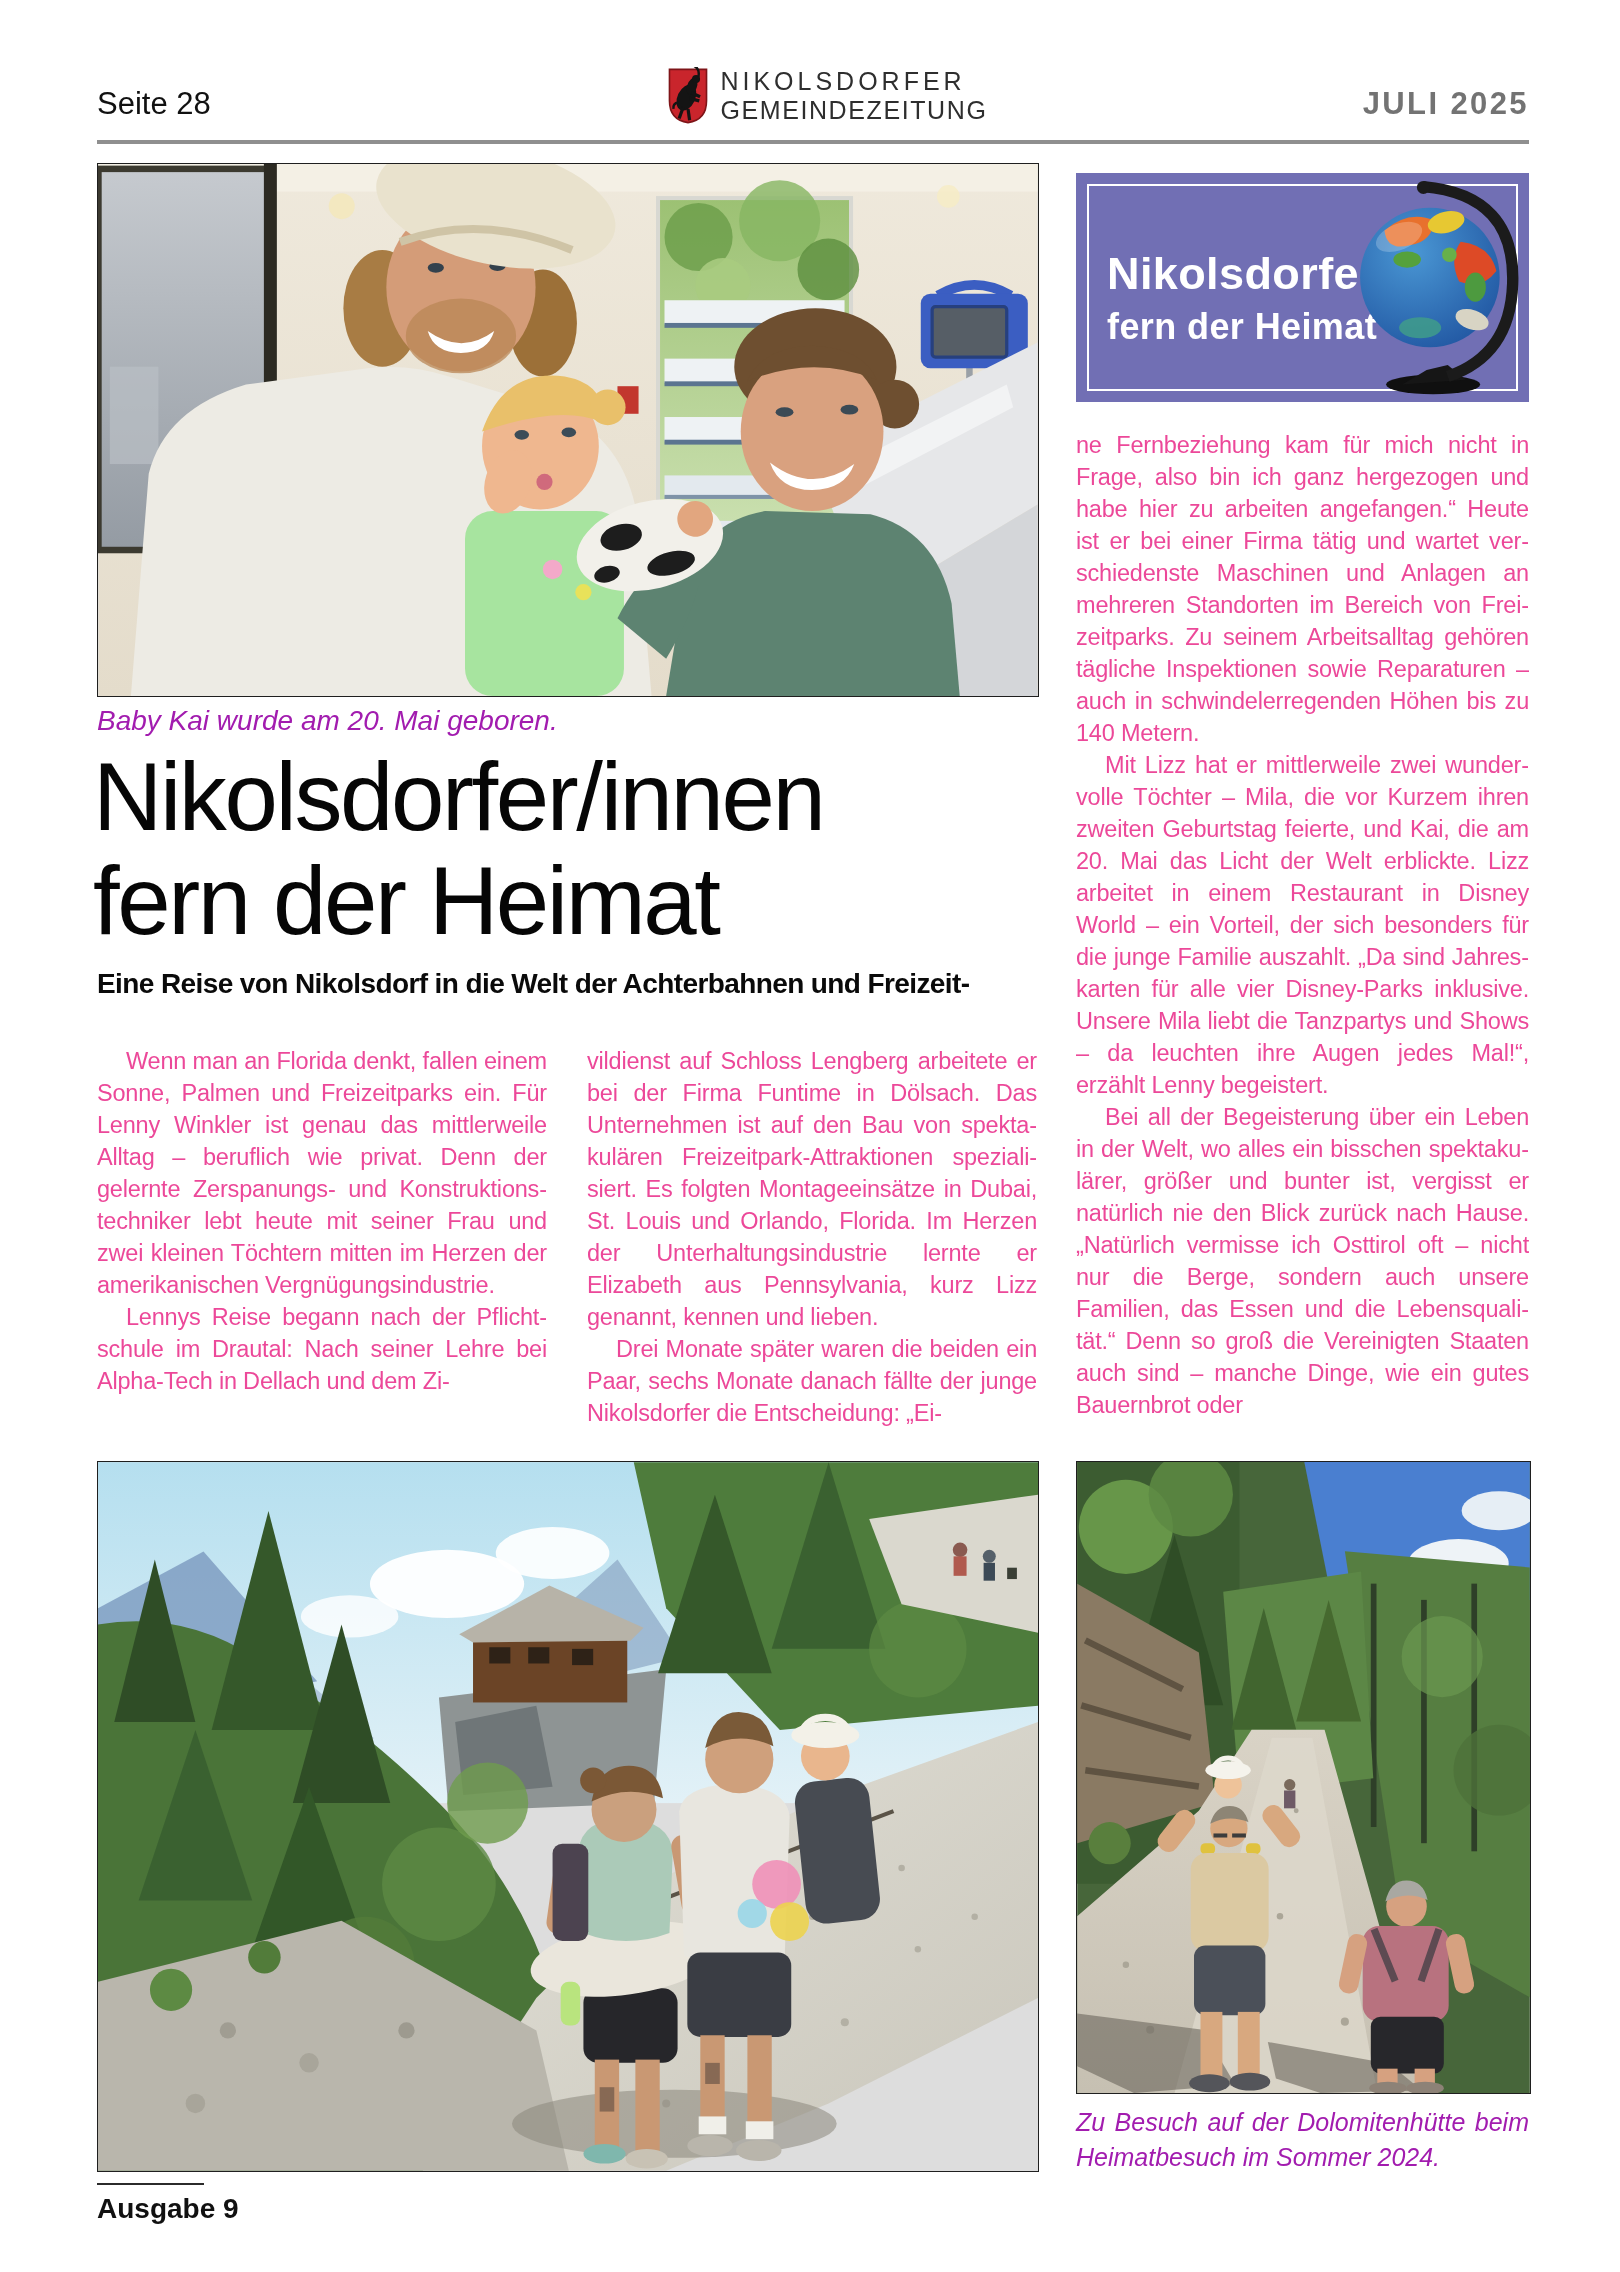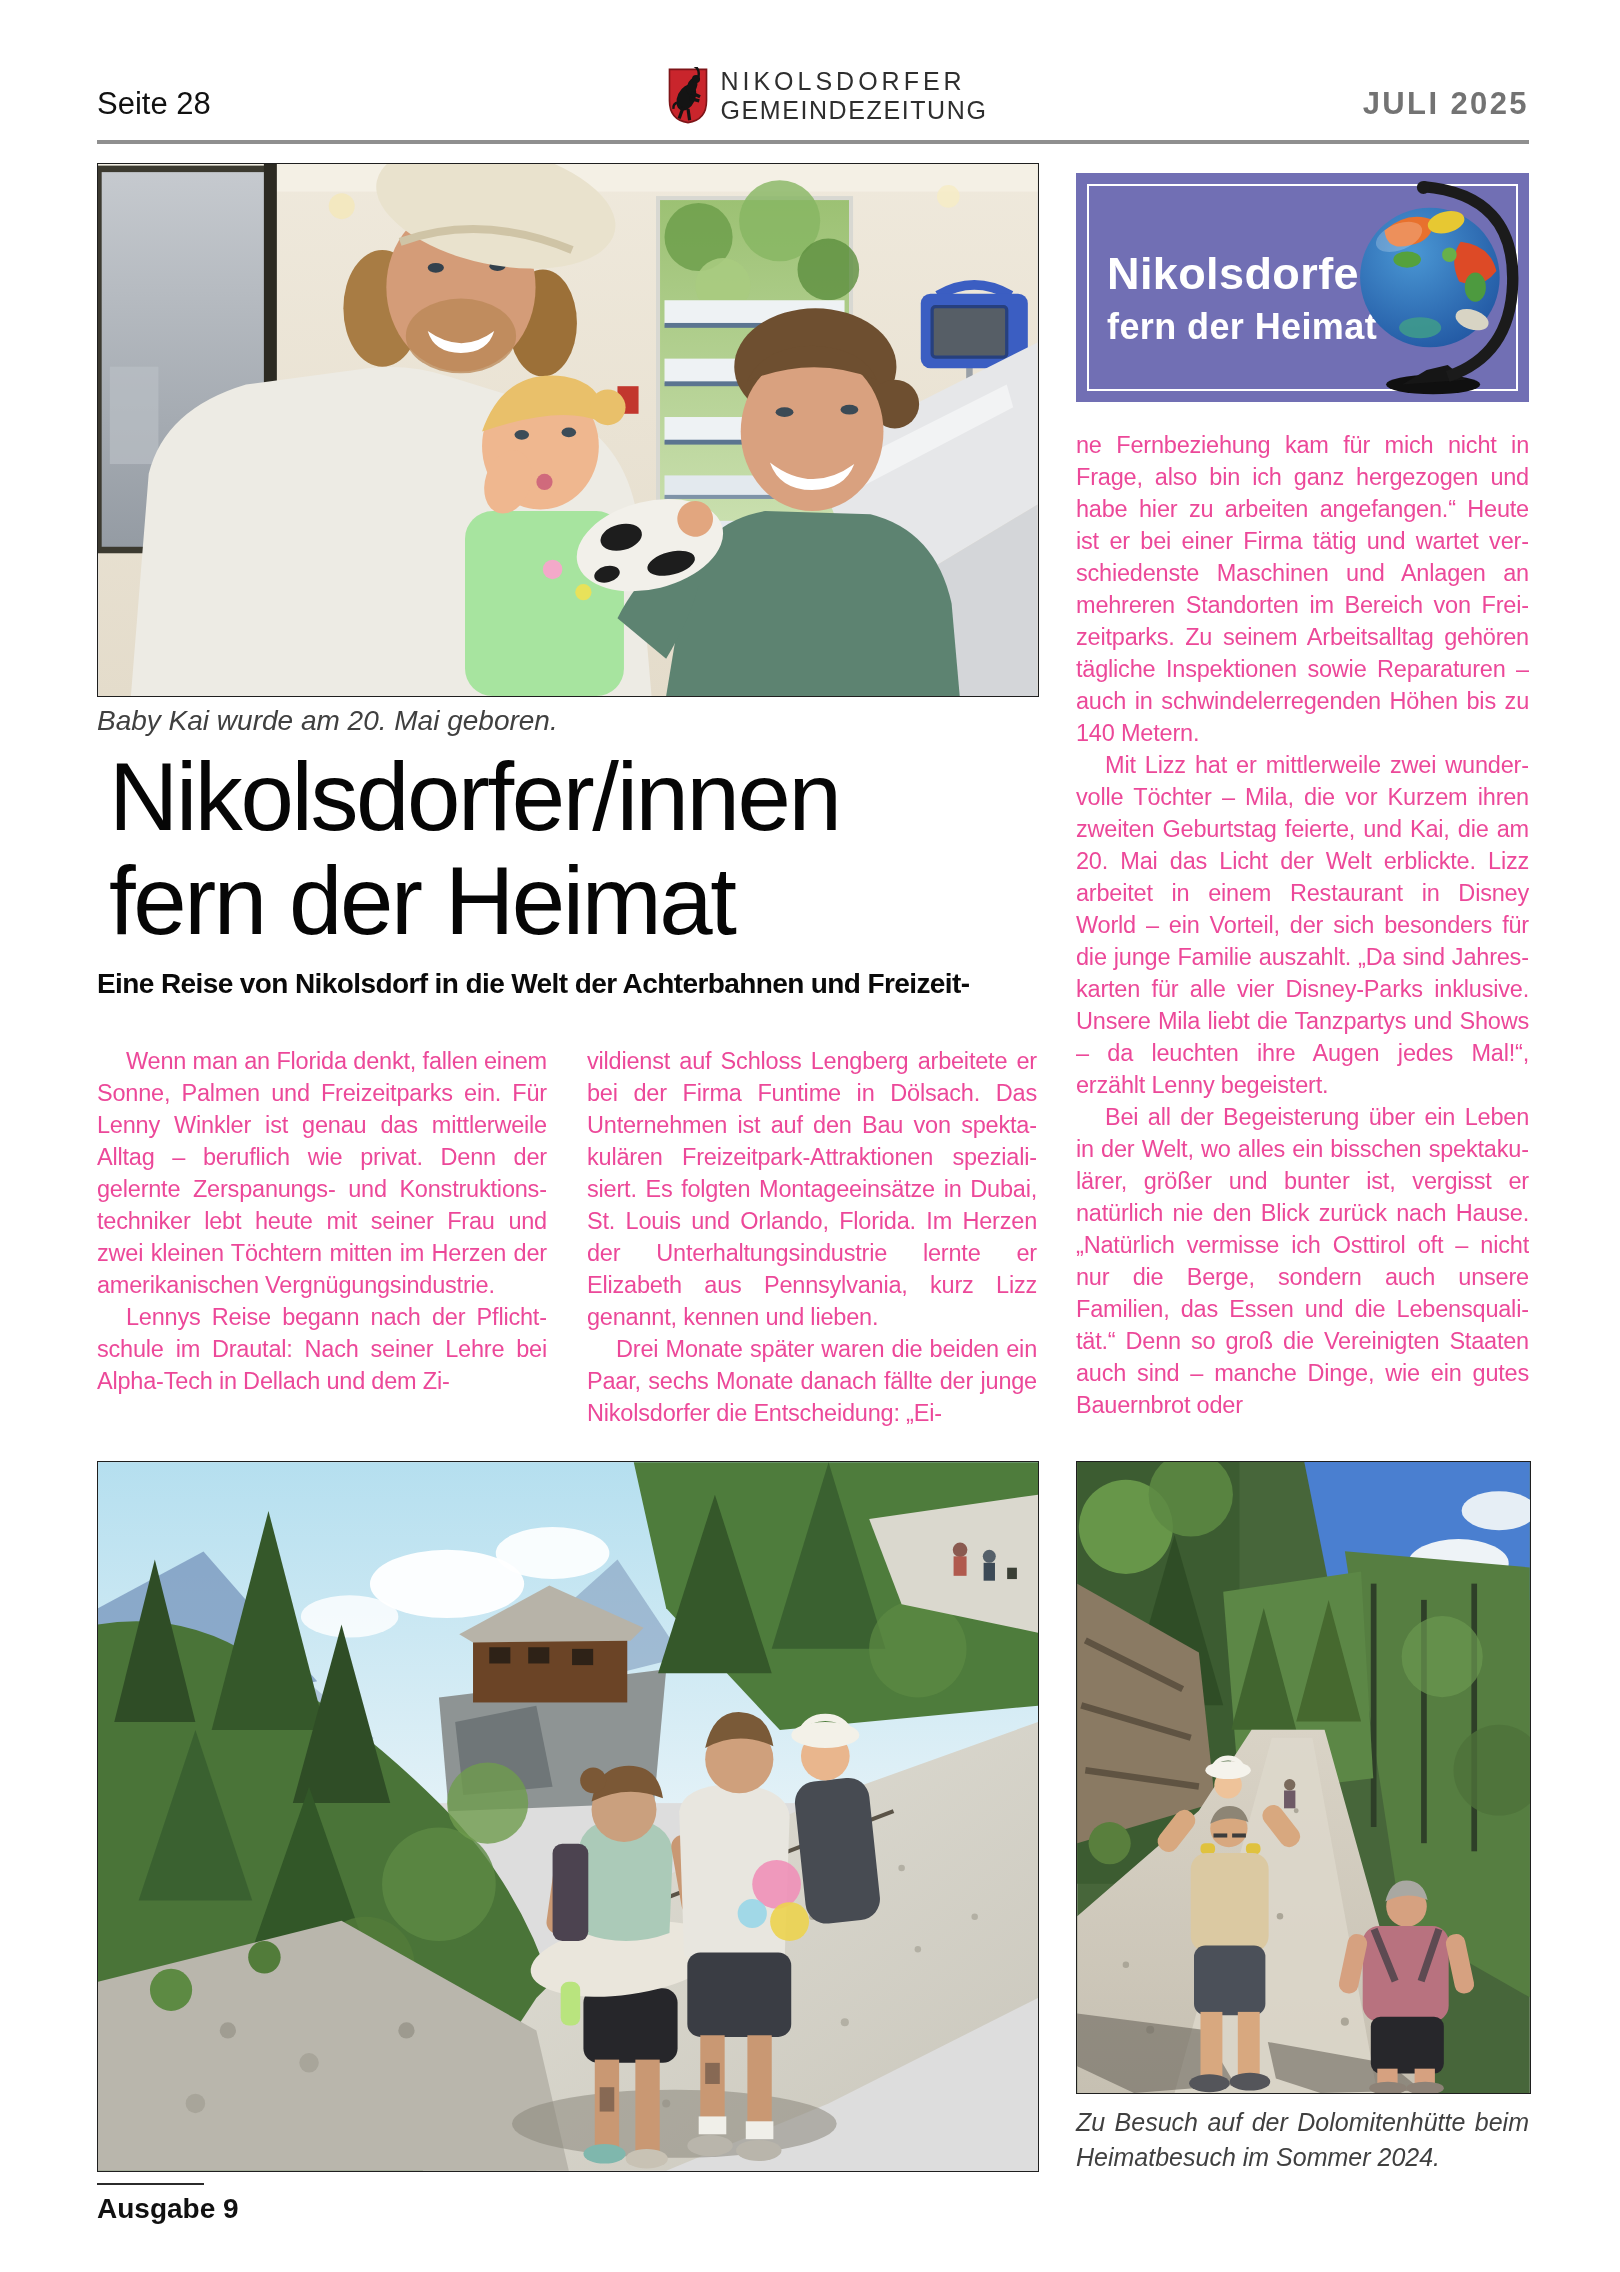--- a/index.html
+++ b/index.html
@@ -16,26 +16,26 @@
   .hdr-rule{position:absolute;left:97px;top:140px;width:1432px;height:4px;}
 
   
   .photo{position:absolute;border:1.6px solid #1f1f1f;overflow:hidden;background:#ddd;}
   .photo svg{display:block;width:100%;height:100%;}
   #photo-top{left:97px;top:163px;width:940px;height:532px;}
   #photo-bl{left:97px;top:1461px;width:940px;height:709px;}
   #photo-br{left:1076px;top:1461px;width:453px;height:631px;}
 
   
-  .caption{position:absolute;font-style:italic;color:#404040;}
+  .caption{position:absolute;font-style:italic;color:#a21caf;}
   #caption-top{left:97px;top:705px;width:940px;font-size:28px;}
   #caption-br{left:1076px;top:2105px;width:453px;font-size:25px;line-height:35px;text-align:justify;}
 
   .headline{position:absolute;left:93px;top:745px;font-size:96px;line-height:104px;
-            font-weight:300;letter-spacing:-2.4px;color:#060606;margin-left:16px;}
+            font-weight:300;letter-spacing:-2.4px;color:#060606;}
   .standfirst{position:absolute;left:97px;top:964px;width:942px;font-size:28px;font-weight:700;
               line-height:39px;letter-spacing:-0.6px;color:#0a0a0a;white-space:nowrap;}
 
   .bodycol{position:absolute;text-align:justify;font-size:23.5px;line-height:32px;
            letter-spacing:-0.2px;color:#ec4899;}
   .bodycol p{margin:0;}
   .bodycol p.ind{text-indent:29px;}
   #col1{left:97px;top:1045px;width:450px;height:416px;overflow:hidden;}
   #col2{left:587px;top:1045px;width:450px;height:416px;overflow:hidden;}
   #col3{left:1076px;top:429px;width:453px;height:1029px;overflow:hidden;}

